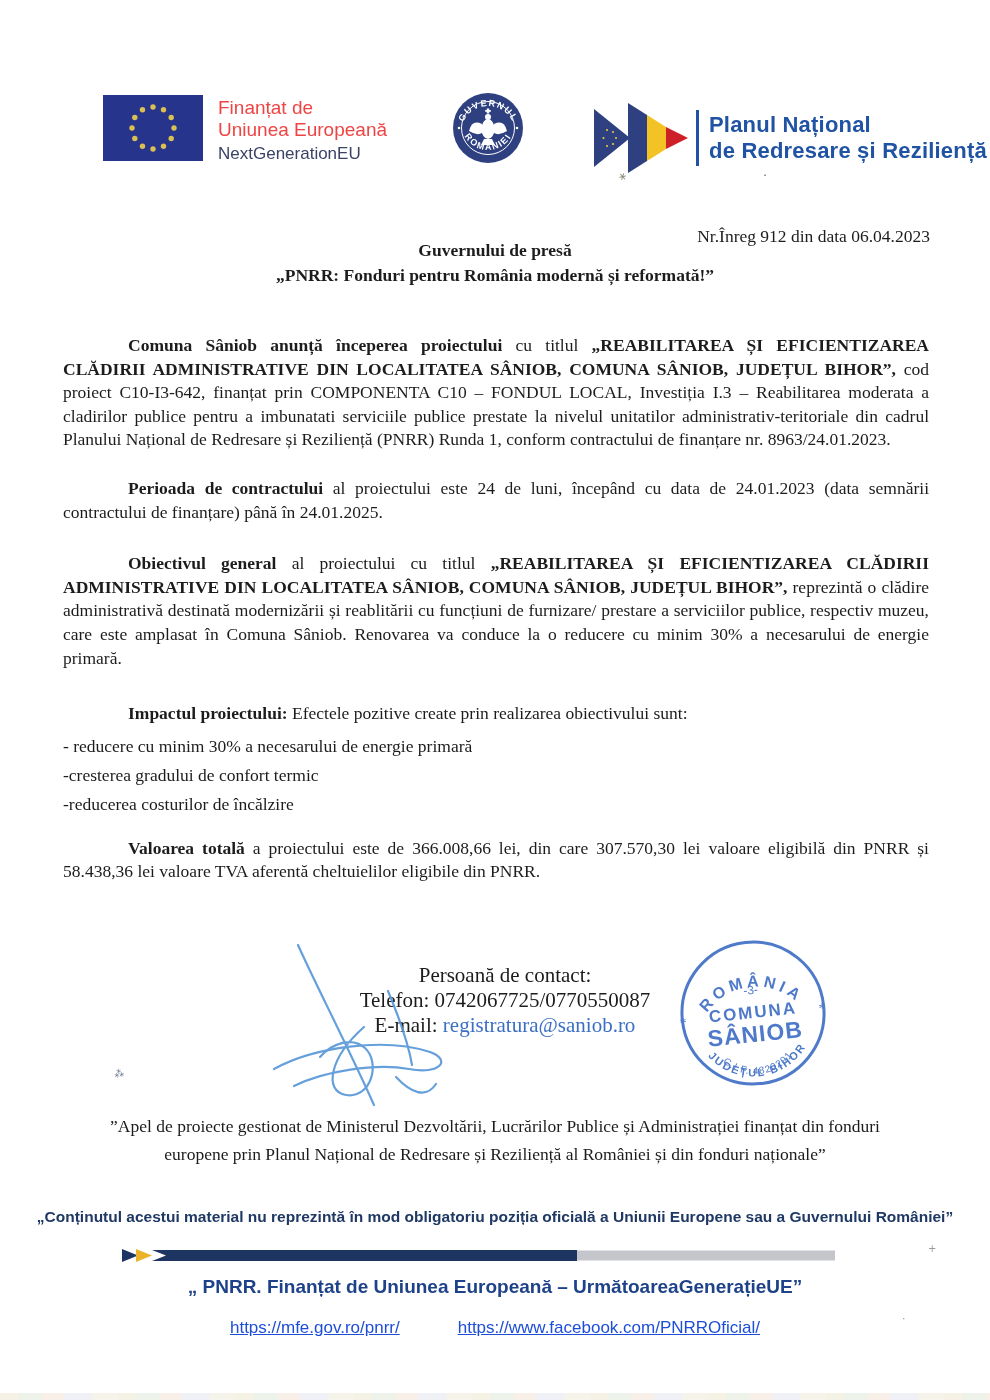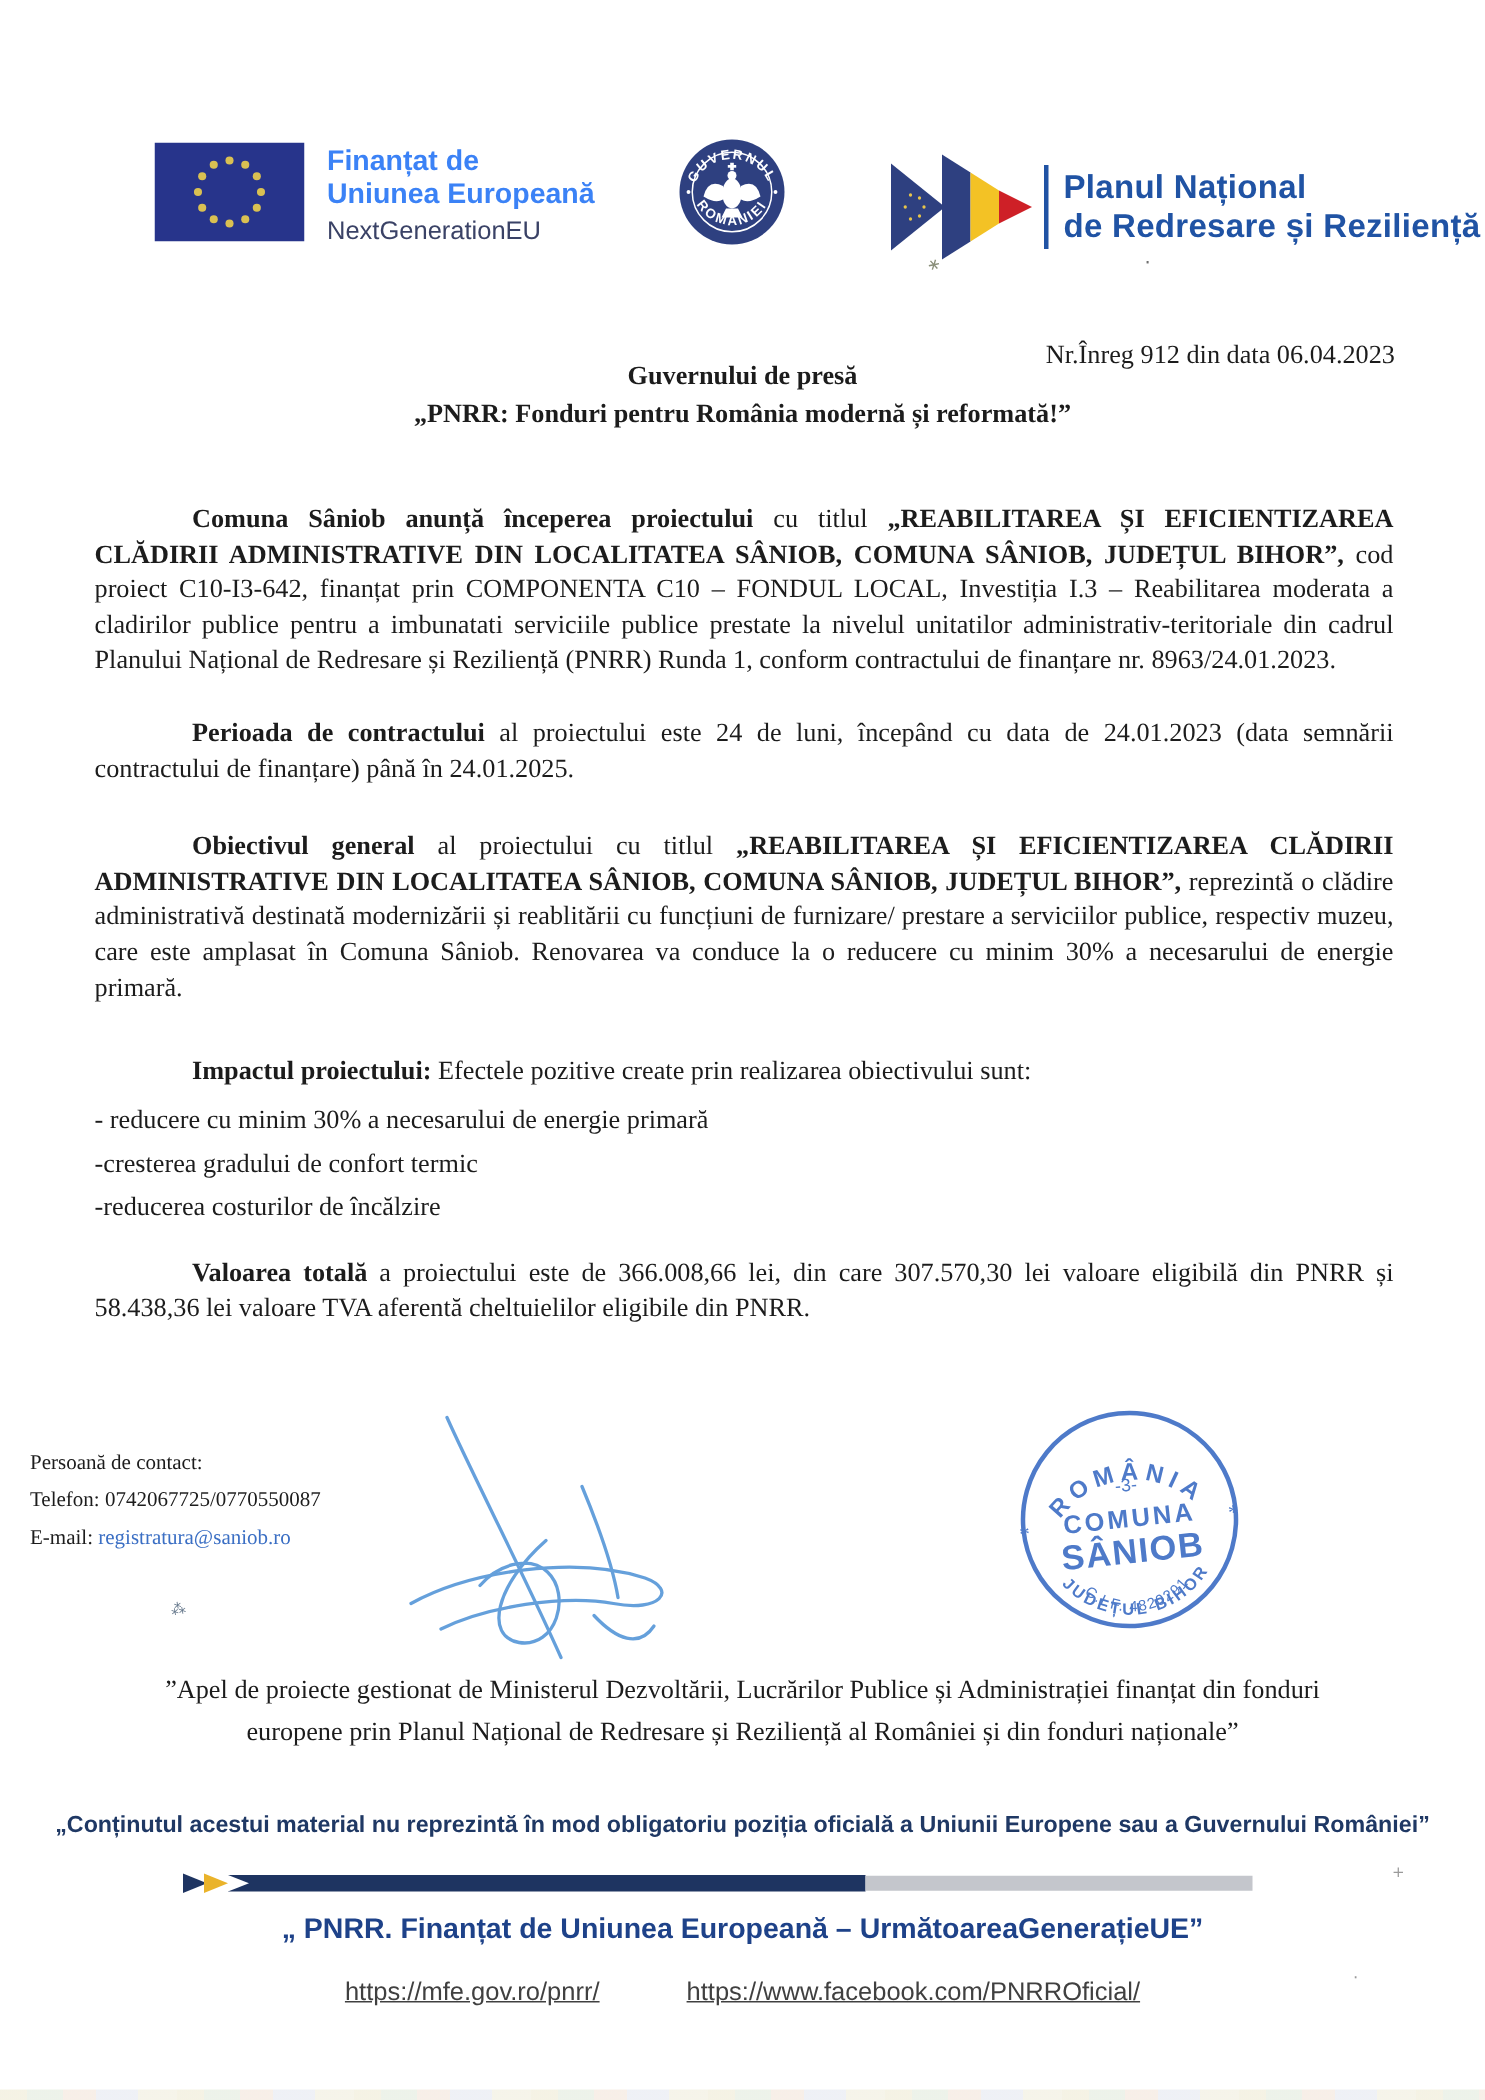--- a/index.html
+++ b/index.html
@@ -8,21 +8,21 @@
     position:relative;
     background:#ffffff;
     font-family:"Liberation Serif", serif;
     color:#1c1c1c;
     overflow:hidden;
   }
   
   .header-eu { position:absolute; left:103px; top:95px; display:flex; gap:15px; }
   .eu-flag { width:100px; height:66px; display:block; }
   .eu-text { padding-top:2px; font-family:"Liberation Sans", sans-serif; }
-  .eu-text .l1, .eu-text .l2 { font-weight:bold; color:#3b82f6; font-size:19px; line-height:22px; }
+  .eu-text .l1, .eu-text .l2 { font-weight:normal; color:#ef4444; font-size:19px; line-height:22px; }
   .eu-text .l3 { font-size:17px; color:#3a4266; margin-top:3px; }
 
   .gov-seal { position:absolute; left:451px; top:86px; }
 
   .pnrr-logo { position:absolute; left:594px; top:99px; display:flex; align-items:center; }
   .pnrr-sep { width:3px; height:56px; background:#2053a4; margin:0 10px 0 6px; }
   .pnrr-text { font-family:"Liberation Sans", sans-serif; font-weight:bold; color:#2053a4;
                font-size:22px; line-height:26px; letter-spacing:0.2px; }
 
   
@@ -35,42 +35,42 @@
              font-size:17.5px; line-height:23.6px; text-align:justify; }
   .para { text-indent:65px; }
   .p1 { margin-bottom:25px; }
   .p2 { margin-bottom:28px; }
   .p3 { margin-bottom:32px; }
   .p4 { margin-bottom:6px; }
   .impact-list { line-height:29px; margin-bottom:18px; text-align:left; }
   .b { font-weight:bold; }
 
   
-  .contact { position:absolute; top:963px; left:20px; right:0; 
-             font-size:14px; line-height:25px; }
+  .contact { position:absolute; top:963px; left:20px; right:0; text-align:center;
+             font-size:21px; line-height:25px; }
   .contact a { color:#3b6fc4; text-decoration:none; }
   .signature { position:absolute; left:268px; top:933px; }
   .stamp { position:absolute; left:668px; top:928px; opacity:.92; }
 
   
   .quote { position:absolute; top:1113px; left:95px; width:800px; text-align:center;
            font-size:17.5px; line-height:27.5px; }
   .disclaimer { position:absolute; top:1208px; left:0; right:0; text-align:center;
                 font-family:"Liberation Sans", sans-serif; font-weight:bold;
                 font-size:15.5px; color:#1f3864; }
 
   
   .footer-bar { position:absolute; left:120px; top:1247px; }
   .footer-slogan { position:absolute; top:1276px; left:0; right:0; text-align:center;
                    font-family:"Liberation Sans", sans-serif; font-weight:bold;
                    font-size:19px; color:#1e4289; }
   .footer-links { position:absolute; top:1318px; left:0; right:0; display:flex;
                   justify-content:center; gap:58px;
                   font-family:"Liberation Sans", sans-serif; font-size:17px; }
-  .footer-links a { color:#404040; text-decoration:underline; }
+  .footer-links a { color:#1d4ed8; text-decoration:underline; }
 
   .bottom-strip { position:absolute; left:0; bottom:0; width:990px; height:7px; opacity:.85;
     background:repeating-linear-gradient(90deg,
       #f3f0e0 0 18px, #eaf0e6 18px 42px, #f6ece4 42px 64px, #eceef4 64px 92px, #f4f2e6 92px 118px); }
 
   .artifact { position:absolute; color:#8a8f7a; font-family:"DejaVu Sans", sans-serif; }
   .a1 { left:618px; top:170px; font-size:11px; transform:rotate(18deg); }
   .a2 { left:763px; top:168px; font-size:13px; color:#6f6f6f; }
   .a3 { left:114px; top:1068px; font-size:10px; color:#66788c; transform:rotate(-10deg); }
   .a4 { left:928px; top:1243px; font-size:10px; color:#9a9a9a; }

